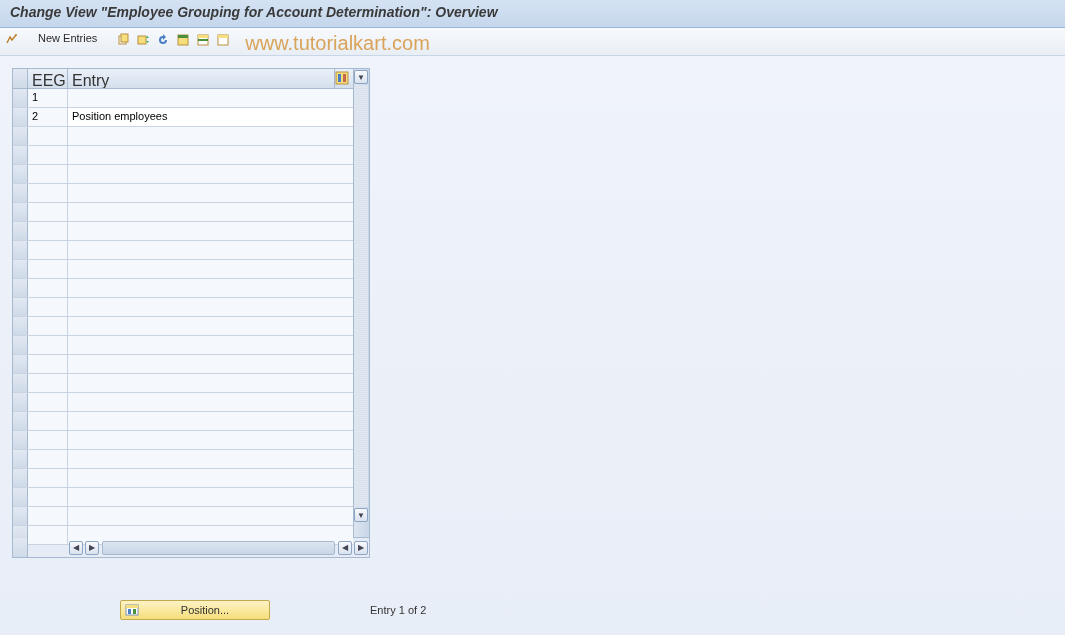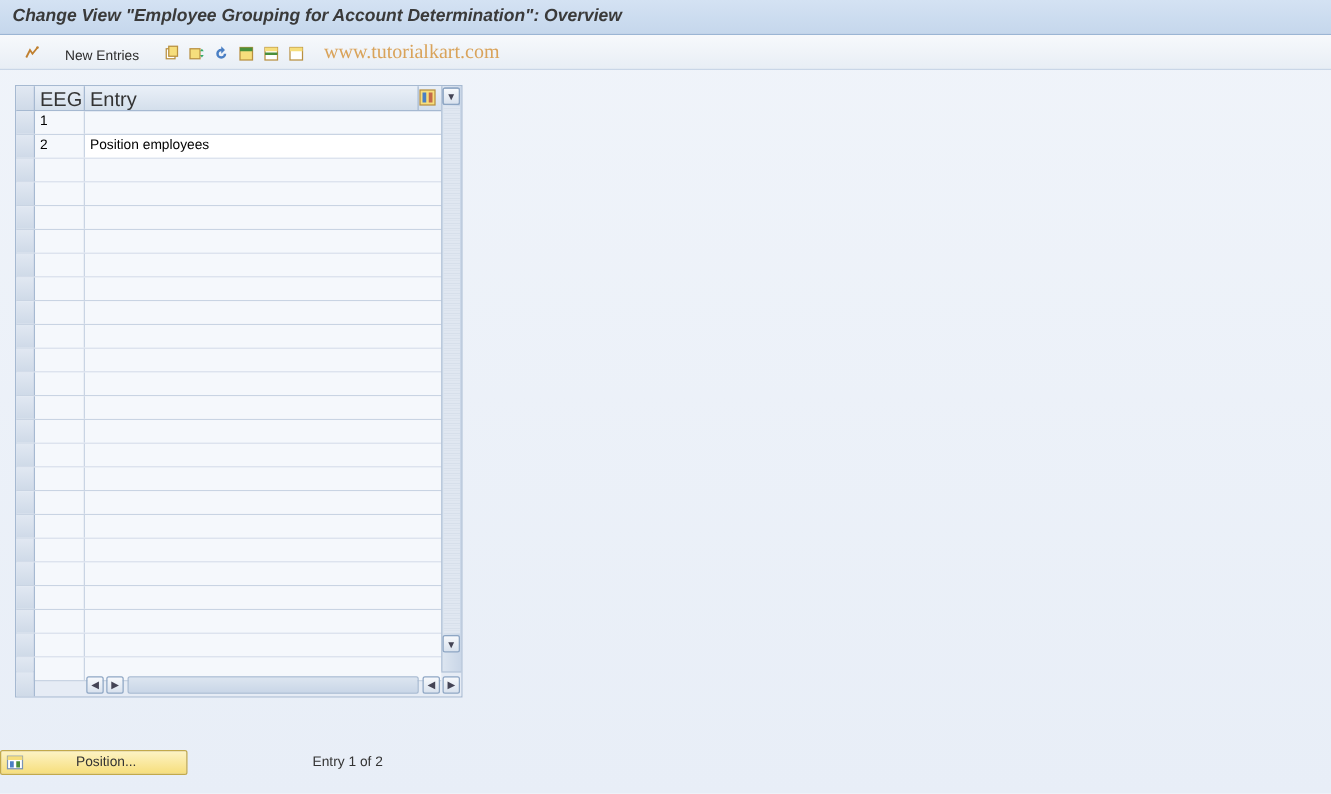--- a/index.html
+++ b/index.html
@@ -24,47 +24,47 @@
       font-size: 14px;
       font-style: italic;
       font-weight: bold;
       color: #3a3a3a;
     }
 
     
     .toolbar {
       background: linear-gradient(to bottom, #f7f9fc 0%, #e8eef5 100%);
       border-bottom: 1px solid #c9d6e7;
-      padding: 4px 18px;
+      padding: 4px 4px;
       height: 28px;
       display: flex;
-      align-items: flex-end;
+      align-items: flex-start;
       gap: 4px;
     }
     .tb-icon {
       width: 16px;
       height: 16px;
       display: inline-flex;
       align-items: center;
       justify-content: center;
       cursor: pointer;
     }
     .tb-sep {
       width: 6px;
     }
     .tb-text-btn {
       color: #2a2a2a;
       margin: 0 4px;
       cursor: pointer;
     }
     .watermark {
       color: #d9a35a;
-      font-size: 16px;
+      font-size: 20px;
       margin-left: 10px;
-      font-family: Liberation Serif, serif;
+      font-family: Liberation Sans, sans-serif;
     }
 
     
     .main {
       position: relative;
       padding: 12px;
       height: calc(100% - 28px - 28px - 40px);
     }
 
     
@@ -184,20 +184,21 @@
 
     
     .footer {
       position: absolute;
       bottom: 10px;
       left: 0;
       width: 100%;
       height: 30px;
       display:flex;
       align-items:center;
+      padding-left: 120px;
     }
     .position-btn {
       width: 150px;
       height: 20px;
       background: linear-gradient(#fdf3c4,#f6de7c);
       border: 1px solid #c2a94b;
       border-radius: 2px;
       display:flex;
       align-items:center;
       cursor:pointer;

